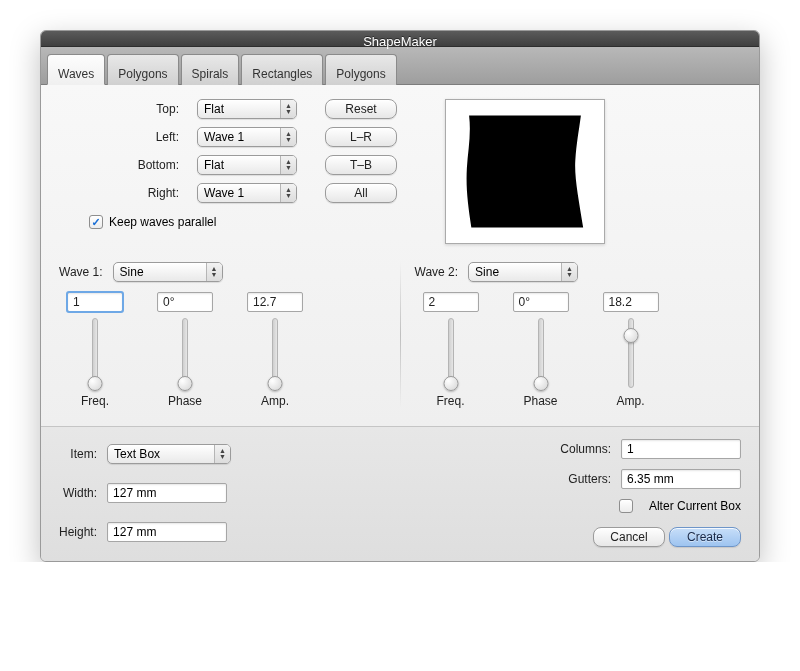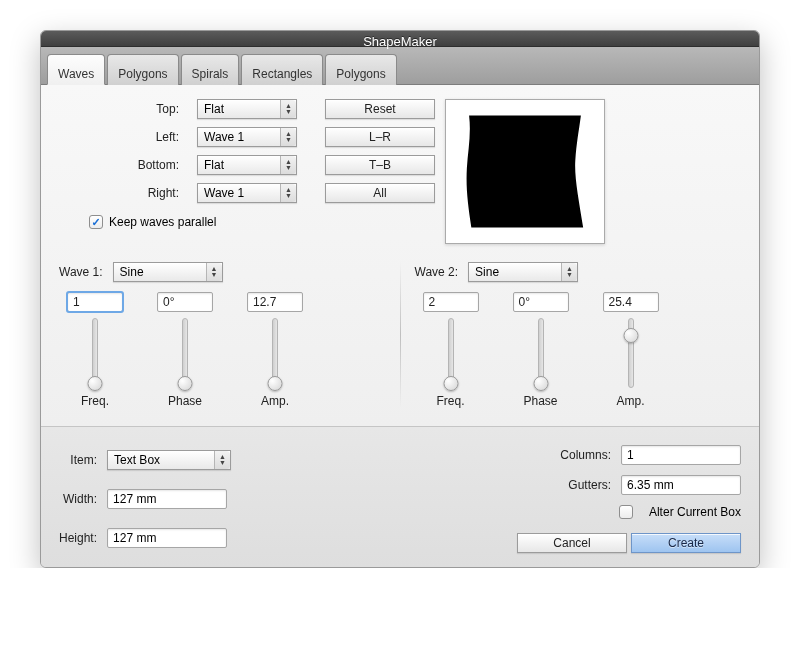--- a/index.html
+++ b/index.html
@@ -8,44 +8,44 @@
   .titlebar { height: 16px; background: linear-gradient(#5b5b5b, #3f3f3f); color: #fff; text-align: center; line-height: 22px; font-size: 13px; font-weight: 500; text-shadow: 0 -1px 0 rgba(0,0,0,0.5); border-bottom: 1px solid #2d2d2d; }
   .tabbar { display: flex; background: linear-gradient(#b8b8b8,#9e9e9e); border-bottom: 1px solid #7d7d7d; padding: 6px 0 0 6px; gap: 0; }
   .tab { padding: 12px 10px 3px 10px; background: linear-gradient(#e8e8e8,#d0d0d0); border: 1px solid #8a8a8a; border-bottom: none; border-radius: 4px 4px 0 0; margin-right: 2px; color: #333; cursor: pointer; position: relative; top: 1px; }
   .tab.active { background: linear-gradient(#fdfdfd,#f0f0f0); border-bottom: 1px solid #f0f0f0; z-index: 2; }
   .pane { background: linear-gradient(#f8f8f8,#efefef); padding: 14px 18px 18px 18px; }
 
   .toprow { display: flex; gap: 20px; align-items: flex-start; }
   .sidecol { flex: 0 0 auto; }
   .edgegrid { display: grid; grid-template-columns: 120px 110px 100px; column-gap: 18px; row-gap: 8px; align-items: center; }
   .lbl { text-align: right; color: #222; }
-  .mac-select { position: relative; display: inline-flex; align-items: center; width: 100px; height: 20px; background: linear-gradient(#ffffff,#e9e9e9); border: 1px solid #9b9b9b; border-radius: 0; padding: 0 18px 0 6px; box-shadow: inset 0 1px 0 rgba(255,255,255,0.8), 0 1px 1px rgba(0,0,0,0.1); cursor: pointer; }
+  .mac-select { position: relative; display: inline-flex; align-items: center; width: 100px; height: 20px; background: linear-gradient(#ffffff,#e9e9e9); border: 1px solid #9b9b9b; border-radius: 5px; padding: 0 18px 0 6px; box-shadow: inset 0 1px 0 rgba(255,255,255,0.8), 0 1px 1px rgba(0,0,0,0.1); cursor: pointer; }
   .mac-select .arrows { position: absolute; right: 0; top: 0; bottom: 0; width: 16px; background: linear-gradient(#f2f2f2,#dcdcdc); border-left: 1px solid #b5b5b5; border-radius: 0 4px 4px 0; display: flex; flex-direction: column; align-items: center; justify-content: center; font-size: 7px; line-height: 6px; color: #444; }
-  .mac-btn { display: inline-flex; align-items: center; justify-content: center; width: 110px; height: 20px; background: linear-gradient(#ffffff,#e7e7e7); border: 1px solid #9b9b9b; border-radius: 0; box-shadow: inset 0 1px 0 rgba(255,255,255,0.8), 0 1px 1px rgba(0,0,0,0.1); color: #222; cursor: pointer; }
+  .mac-btn { display: inline-flex; align-items: center; justify-content: center; width: 72px; height: 20px; background: linear-gradient(#ffffff,#e7e7e7); border: 1px solid #9b9b9b; border-radius: 8px; box-shadow: inset 0 1px 0 rgba(255,255,255,0.8), 0 1px 1px rgba(0,0,0,0.1); color: #222; cursor: pointer; }
   .checkbox-row { display: flex; align-items: center; gap: 6px; margin-top: 12px; padding-left: 30px; }
   .checkbox { width: 14px; height: 14px; border: 1px solid #8e8e8e; border-radius: 3px; background: linear-gradient(#fff,#ececec); display: inline-flex; align-items: center; justify-content: center; box-shadow: inset 0 1px 0 rgba(255,255,255,0.8); cursor: pointer; }
   .checkbox.checked::after { content: "✓"; font-size: 11px; color: #1a6fd6; font-weight: bold; }
 
   .preview { width: 160px; height: 145px; background: #fff; border: 1px solid #aaa; box-shadow: 0 1px 3px rgba(0,0,0,0.15); display: flex; align-items: center; justify-content: center; padding: 10px; }
   .preview svg { width: 100%; height: 100%; }
 
   .wavesection { display: flex; align-items: stretch; margin-top: 18px; }
   .wavecol { flex: 1; display: flex; flex-direction: column; gap: 10px; }
   .divider { width: 1px; background: linear-gradient(to bottom, rgba(0,0,0,0), #bfbfbf, rgba(0,0,0,0)); margin: 0 14px; }
   .wavehead { display: flex; align-items: center; gap: 10px; }
   .wavebody { display: flex; gap: 26px; padding: 0 4px; }
   .ctrl { display: flex; flex-direction: column; align-items: center; gap: 6px; width: 64px; }
   .valbox { width: 56px; height: 20px; border: 1px solid #a6a6a6; background: #fff; border-radius: 2px; padding: 0 5px; display: flex; align-items: center; color: #222; box-shadow: inset 0 1px 2px rgba(0,0,0,0.1); }
   .valbox.focus { outline: 2px solid #6ea8e6; outline-offset: -1px; }
   .vslider { width: 6px; height: 70px; background: linear-gradient(to right,#cfcfcf,#e6e6e6); border: 1px solid #b4b4b4; border-radius: 3px; position: relative; }
   .vslider .knob { position: absolute; left: 50%; transform: translateX(-50%); width: 15px; height: 15px; border-radius: 50%; background: radial-gradient(circle at 30% 30%, #ffffff, #d4d4d4); border: 1px solid #9a9a9a; box-shadow: 0 1px 2px rgba(0,0,0,0.25); cursor: pointer; }
   .ctrl-label { color: #222; }
 
   .footer { background: linear-gradient(#e7e7e7,#dedede); border-top: 1px solid #c5c5c5; padding: 12px 18px 14px 18px; display: flex; justify-content: space-between; gap: 40px; }
-  .footcol { display: grid; grid-template-columns: auto 120px; column-gap: 10px; row-gap: 10px; align-items: center; margin-top: 6px; }
+  .footcol { display: grid; grid-template-columns: auto 120px; column-gap: 10px; row-gap: 10px; align-items: center; }
   .footcol .lbl { text-align: right; }
   .textfield { height: 20px; border: 1px solid #a6a6a6; background: #fff; border-radius: 2px; padding: 0 5px; display: flex; align-items: center; box-shadow: inset 0 1px 2px rgba(0,0,0,0.1); }
   .actions { grid-column: 1 / span 2; display: flex; justify-content: flex-end; gap: 4px; align-items: center; margin-top: 4px; }
   .mac-btn.primary { background: linear-gradient(#c7def9,#9ec4f0); border-color: #6e95c8; color: #182848; text-shadow: 0 1px 0 rgba(255,255,255,0.5); }
   .alterrow { grid-column: 1 / span 2; display: flex; justify-content: flex-end; align-items: center; gap: 16px; }
 </style>
 </head>
 <body>
 
 <div class="window">
@@ -159,21 +159,21 @@
             <span class="ctrl-label">Freq.</span>
           </div>
           <div class="ctrl">
             <div class="valbox">0°</div>
             <div class="vslider">
                 <div class="knob" style="top:calc(95% - 8px)"></div>
               </div>
             <span class="ctrl-label">Phase</span>
           </div>
           <div class="ctrl">
-            <div class="valbox">25.4</div>
+            <div class="valbox">18.2</div>
             <div class="vslider">
                 <div class="knob" style="top:calc(25% - 8px)"></div>
               </div>
             <span class="ctrl-label">Amp.</span>
           </div>
         </div>
       </div>
     </div>
 
   </div>

